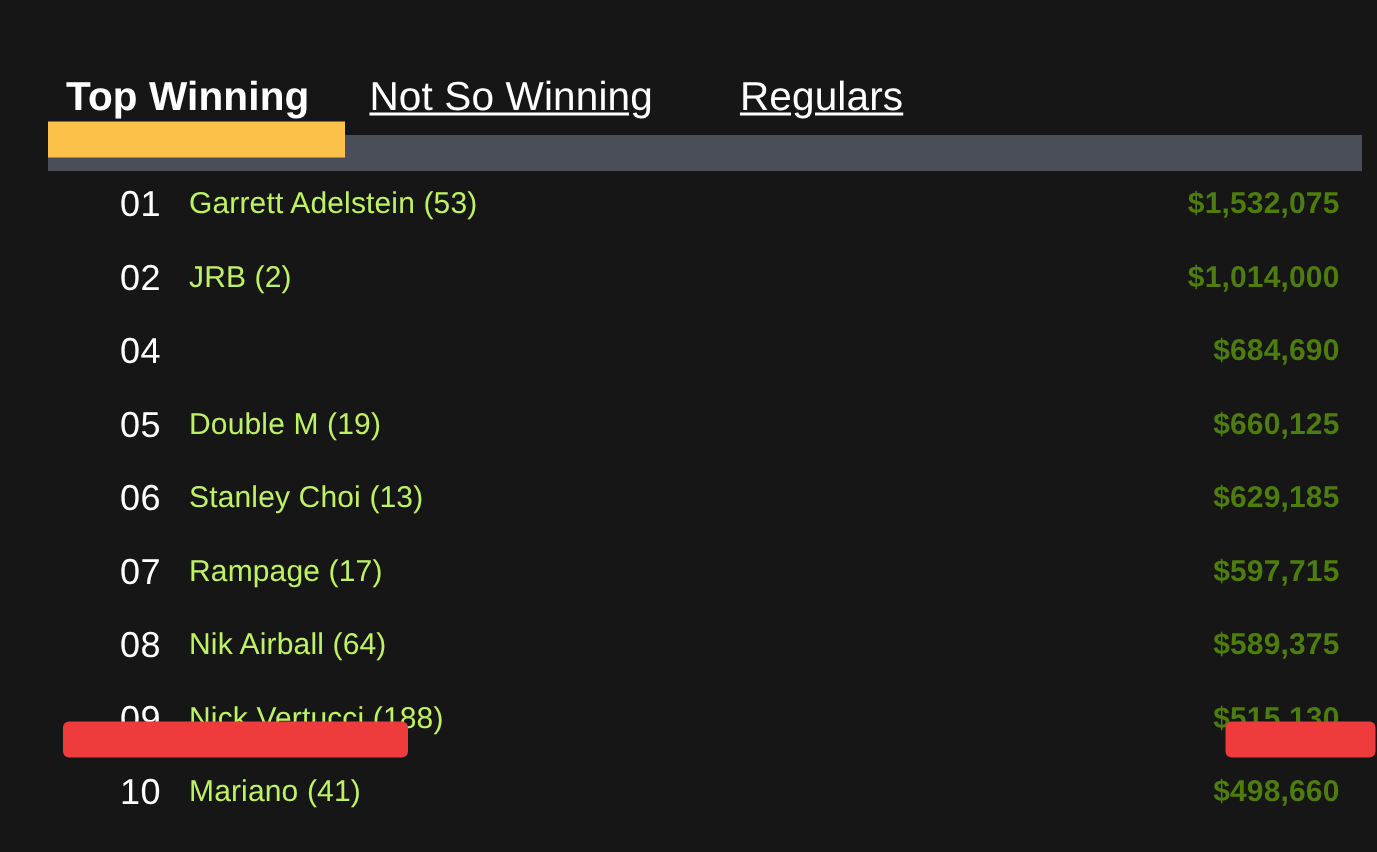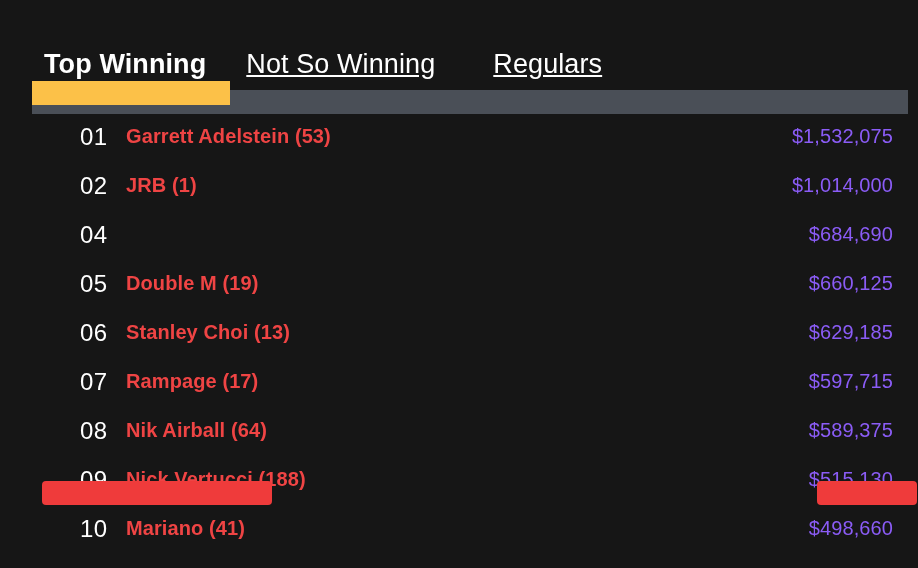--- a/index.html
+++ b/index.html
@@ -72,32 +72,32 @@
     left:20px;
     color:#ffffff;
     font-size:24px;
     font-weight:normal;
     letter-spacing:0.3px;
     margin-left:12px;
   }
   .name {
     position:absolute;
     left:78px;
-    color:#ef4444;
+    color:#bef264;
     font-size:20px;
-    font-weight:bold;
+    font-weight:normal;
     letter-spacing:0.1px;
     white-space:nowrap;
   }
   .amount {
     position:absolute;
     right:25px;
-    color:#8b5cf6;
+    color:#4d7c0f;
     font-size:20px;
-    font-weight:normal;
+    font-weight:bold;
     letter-spacing:0.1px;
     white-space:nowrap;
   }
 
   
   .annot {
     position:absolute;
     height:7px;
     background:#ef3b3b;
     border-radius:4px;
@@ -123,21 +123,21 @@
   <div class="list">
 
     <div class="row">
       <span class="rank">01</span>
       <span class="name">Garrett Adelstein (53)</span>
       <span class="amount">$1,532,075</span>
     </div>
 
     <div class="row">
       <span class="rank">02</span>
-      <span class="name">JRB (1)</span>
+      <span class="name">JRB (2)</span>
       <span class="amount">$1,014,000</span>
     </div>
 
 
     <div class="row">
       <span class="rank">04</span>
       <span class="amount">$684,690</span>
     </div>
 
     <div class="row">

